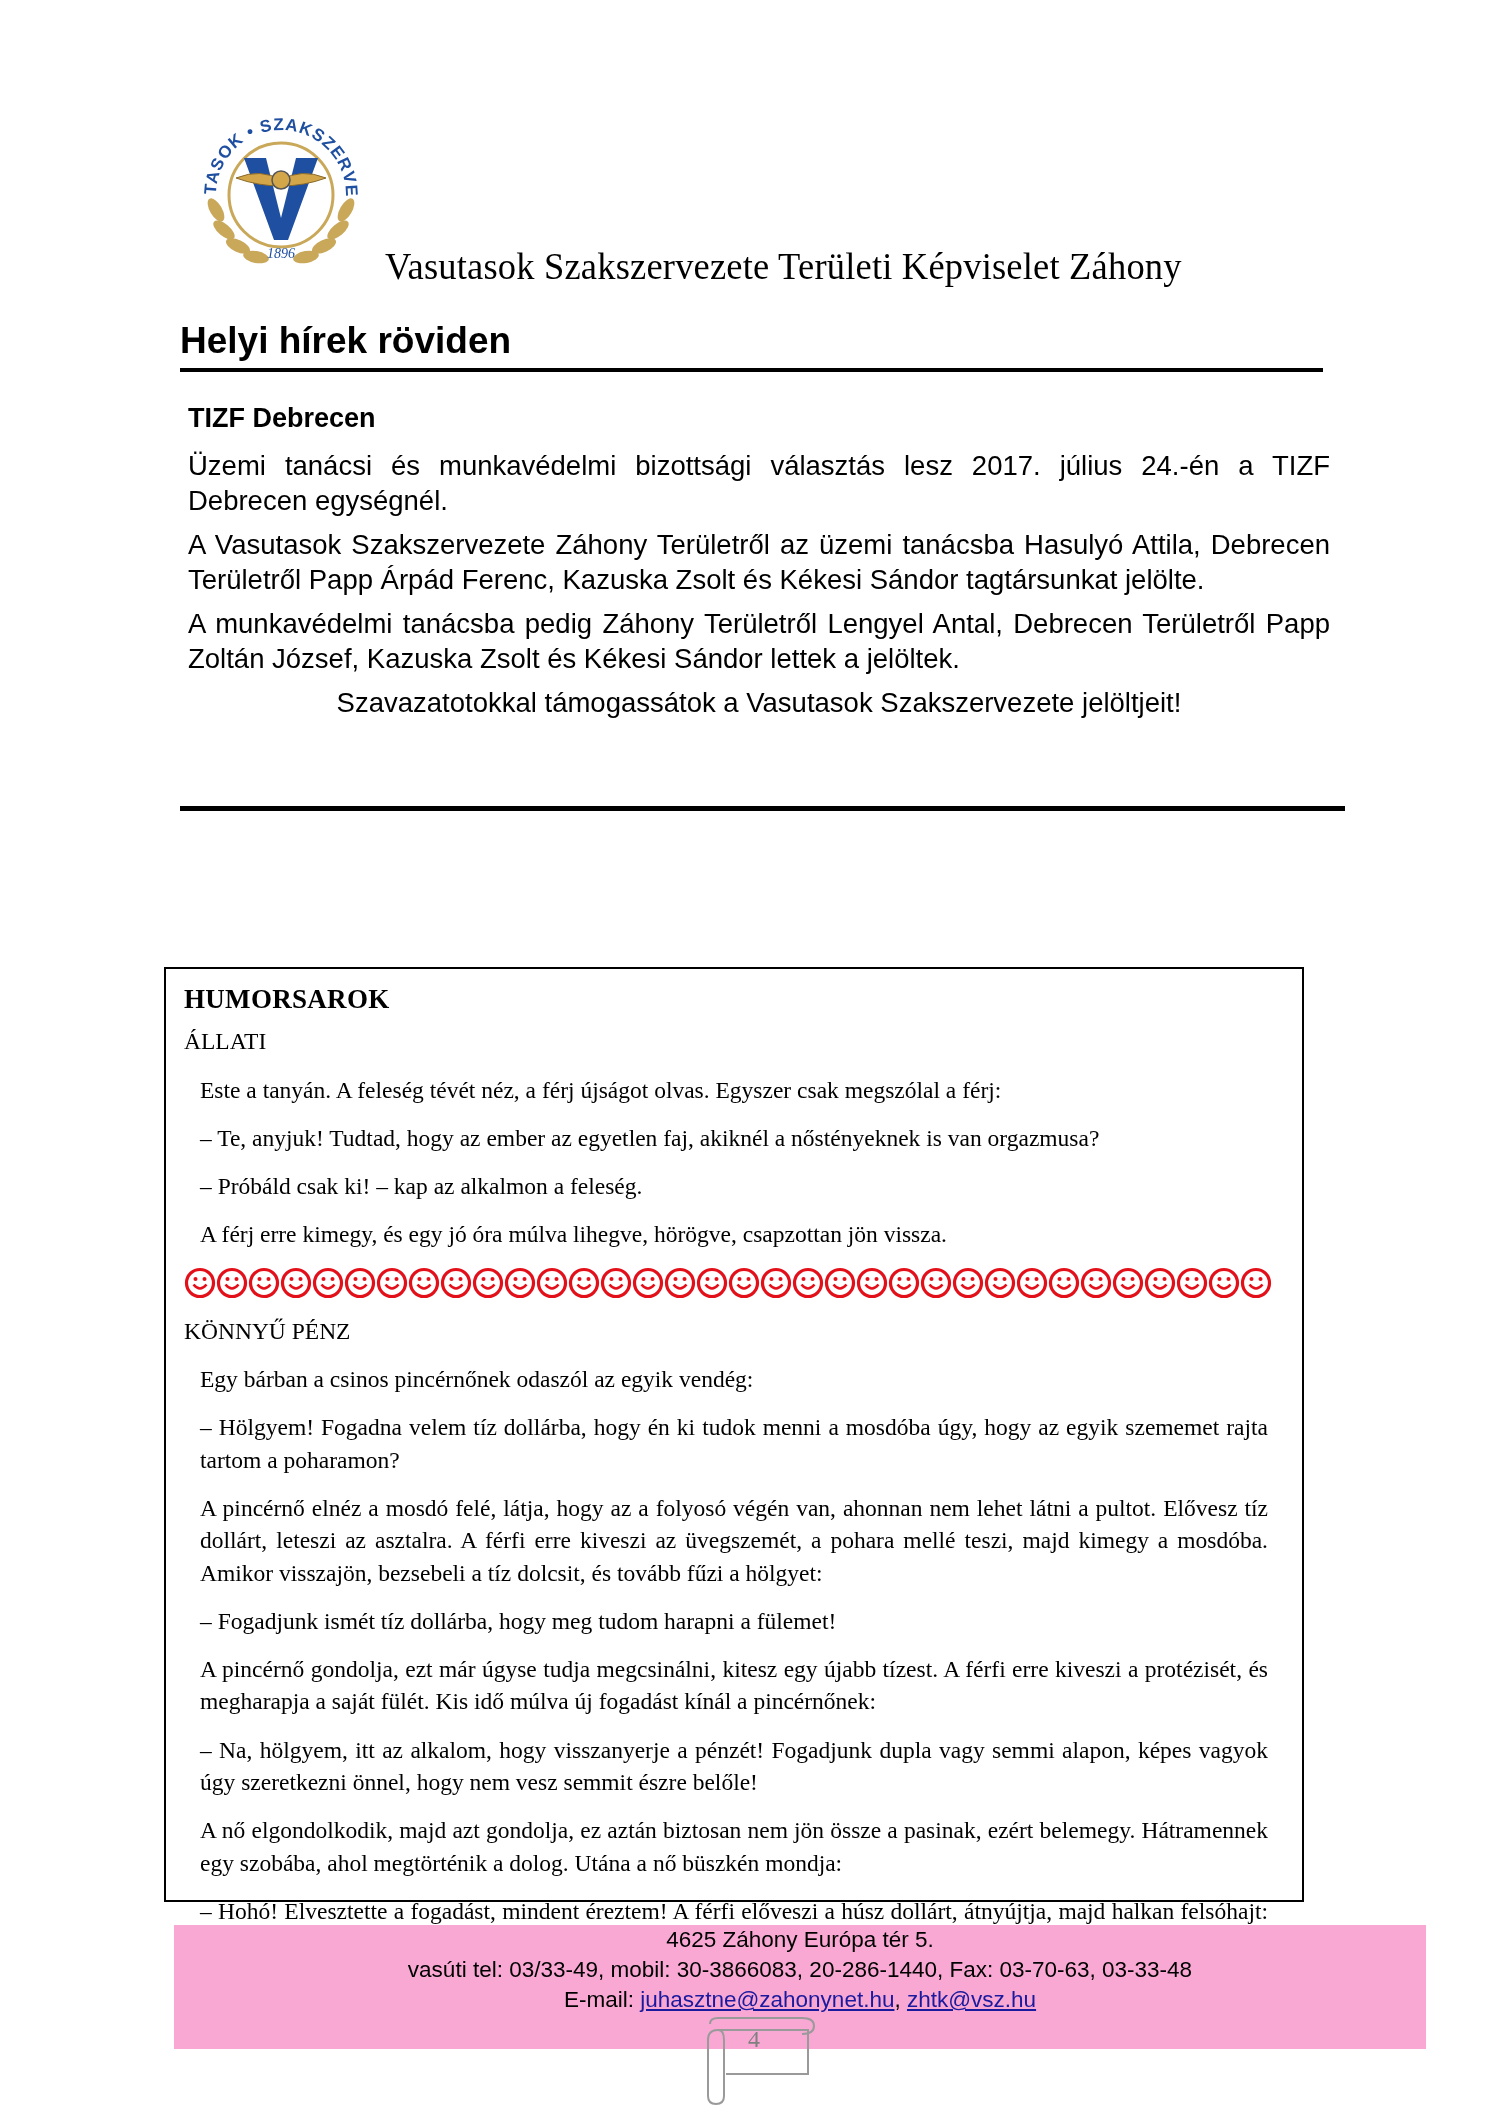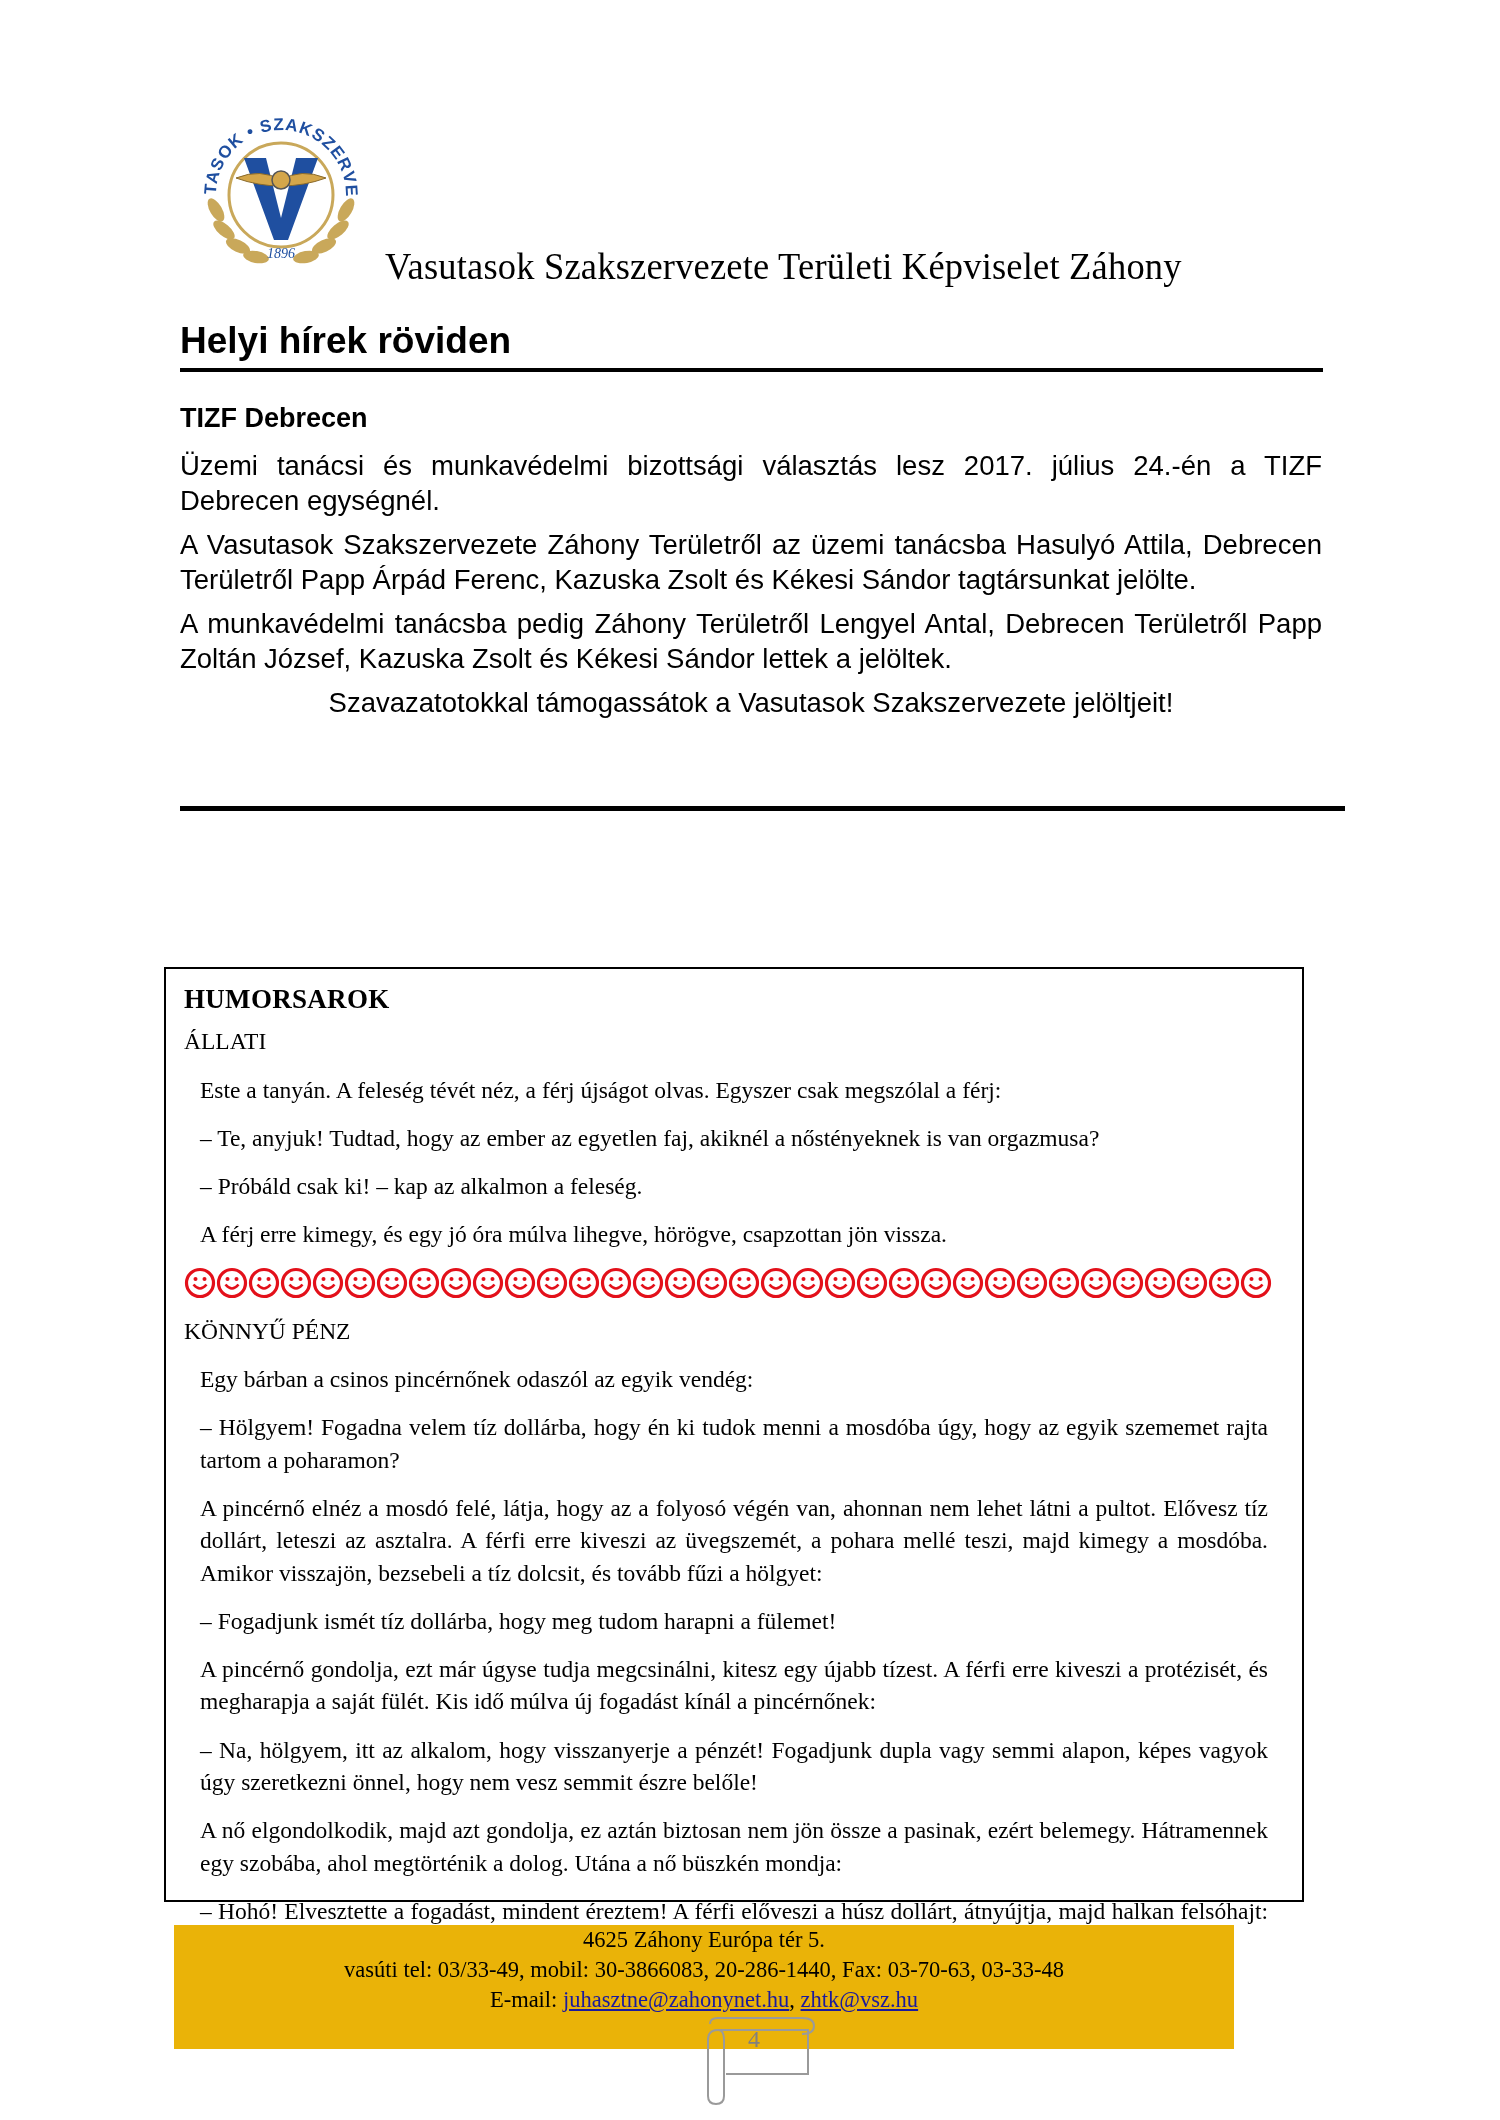--- a/index.html
+++ b/index.html
@@ -4,35 +4,35 @@
 <style>
   html, body { margin:0; padding:0; background:#ffffff; }
   body { width:1500px; height:2120px; position:relative; overflow:hidden; font-family:"Liberation Sans", sans-serif; color:#000; }
 
   .logo { position:absolute; left:186px; top:100px; width:190px; height:175px; }
   .org-title { position:absolute; left:385px; top:244px; font-family:"Liberation Serif", serif; font-size:38px; letter-spacing:0.2px; white-space:nowrap; transform:scaleX(0.96); transform-origin:left top; }
 
   .section-title { position:absolute; left:180px; top:320px; font-size:37px; font-weight:bold; }
   .section-rule { position:absolute; left:180px; top:368px; width:1143px; height:4px; background:#000; }
 
-  .news { position:absolute; left:180px; top:400px; width:1150px; font-size:27.5px; line-height:35px; }
+  .news { position:absolute; left:188px; top:400px; width:1150px; font-size:27.5px; line-height:35px; }
   .news h3 { margin:0 0 12px 0; font-size:27px; font-weight:bold; line-height:36px; }
   .news p { margin:0 8px 9px 0; text-align:justify; }
   .news p.center { text-align:center; margin-top:4px; }
   .news-rule { position:absolute; left:180px; top:806px; width:1165px; height:5px; background:#000; }
 
   .humor-box { position:absolute; left:164px; top:967px; width:1140px; height:935px; border:2px solid #000; box-sizing:border-box; padding:14px 18px 10px 18px; font-family:"Liberation Serif", serif; font-size:23.5px; line-height:32.3px; }
   .humor-title { font-size:27px; font-weight:bold; letter-spacing:0.3px; margin-bottom:10px; }
   .joke-title { font-size:23.5px; margin-top:4px; }
   .humor-box p { margin:16px; text-align:justify; }
   .smileys { display:flex; gap:0px; margin:16px 0 14px 0; height:34px; }
   .smiley { width:32px; height:32px; flex:0 0 32px; }
   .signature { text-align:left; margin-top:12px; }
 
-  .footer { position:absolute; left:174px; top:1925px; width:1060px; height:124px; background:#eab308; text-align:center; font-family:Liberation Serif, serif; font-size:22.5px; line-height:30px; padding-top:0px; }
+  .footer { position:absolute; left:174px; top:1925px; width:1252px; height:124px; background:#f9a8d4; text-align:center; font-family:Liberation Sans, sans-serif; font-size:22.5px; line-height:30px; padding-top:0px; }
   .footer a { color:#1a1a9e; text-decoration:underline; }
   .page-scroll { position:absolute; left:690px; top:2012px; width:135px; height:95px; }
   .page-num { position:absolute; left:748px; top:2026px; font-family:"Liberation Serif", serif; font-size:24px; color:#808080; }
 </style>
 </head>
 <body>
 
 <svg class="logo" viewBox="0 0 190 175">
   <defs>
     <path id="ringpath" d="M 30 95 A 65 65 0 1 1 160 95"></path>

